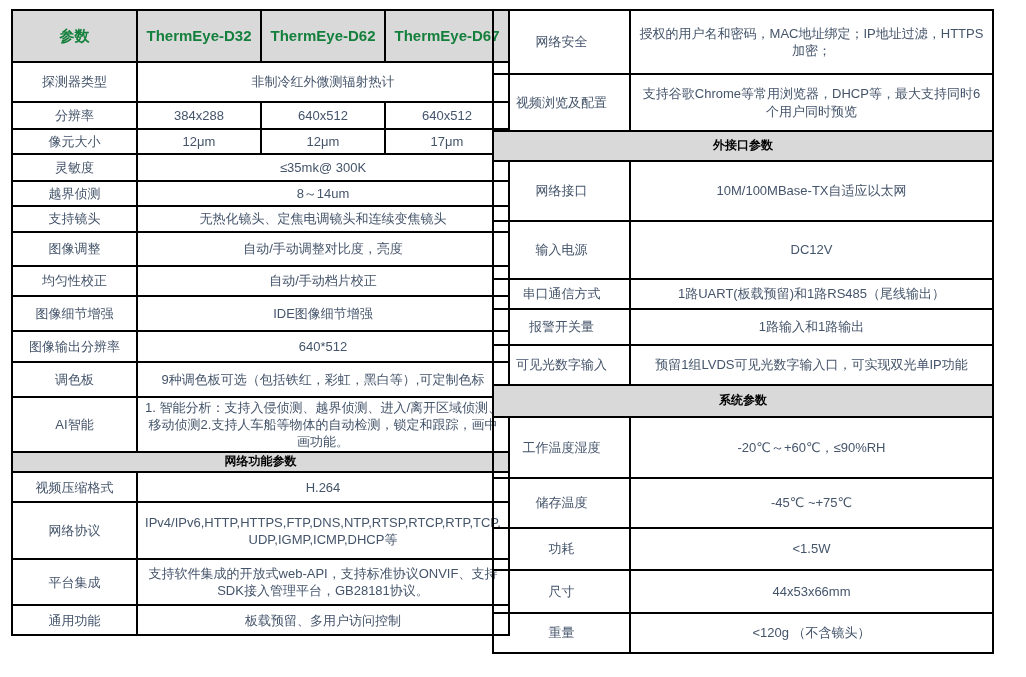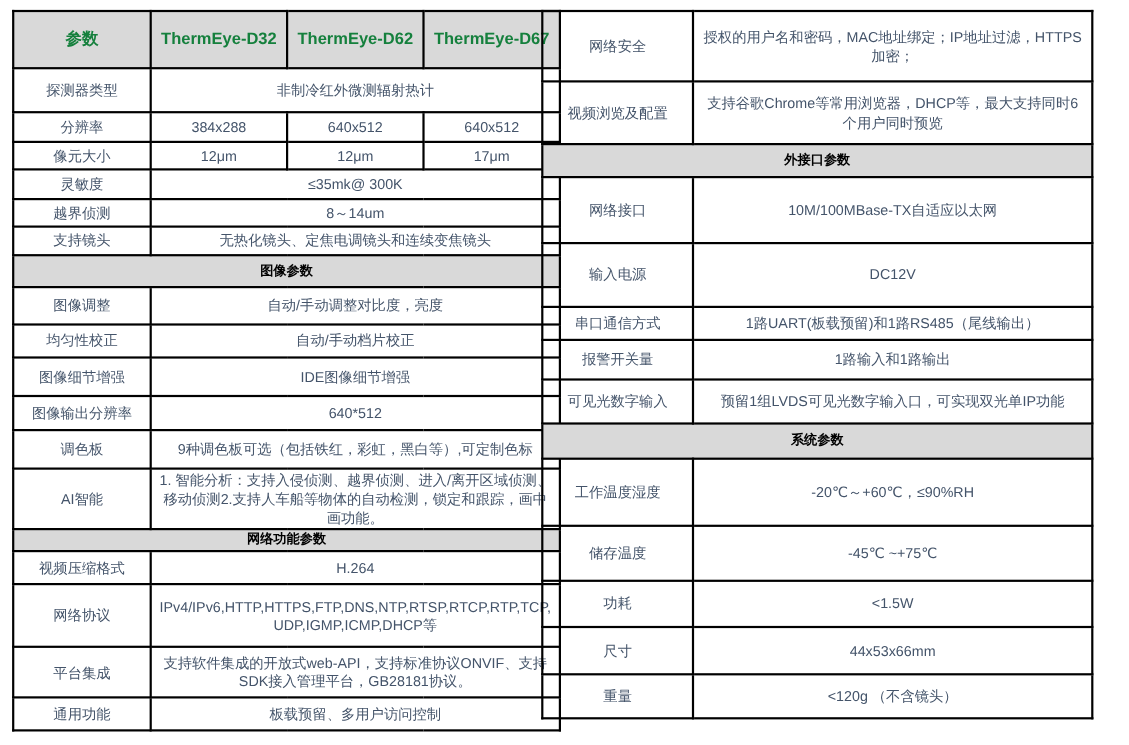--- a/index.html
+++ b/index.html
@@ -86,23 +86,20 @@
       <td colspan="3">≤35mk@ 300K</td>
     </tr>
     <tr style="height:25px">
       <td>越界侦测</td>
       <td colspan="3">8～14um</td>
     </tr>
     <tr style="height:26px">
       <td>支持镜头</td>
       <td colspan="3">无热化镜头、定焦电调镜头和连续变焦镜头</td>
     </tr>
-    <tr style="height:29px">
-      <td colspan="4" class="section">图像参数</td>
-    </tr>
     <tr style="height:34px">
       <td>图像调整</td>
       <td colspan="3">自动/手动调整对比度，亮度</td>
     </tr>
     <tr style="height:30px">
       <td>均匀性校正</td>
       <td colspan="3">自动/手动档片校正</td>
     </tr>
     <tr style="height:35px">
       <td>图像细节增强</td>

